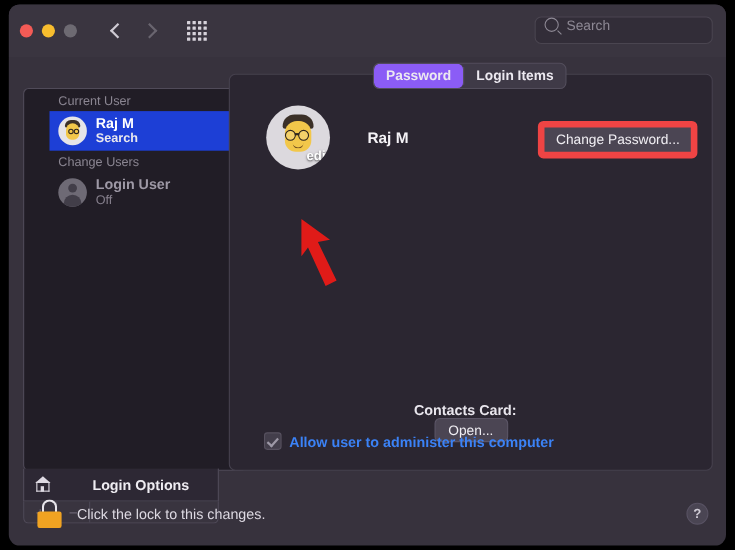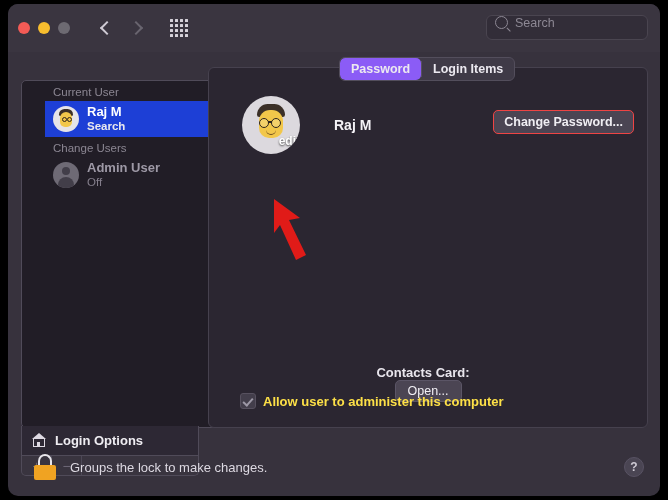--- a/index.html
+++ b/index.html
@@ -216,20 +216,21 @@
     top: 374px;
     width: 178px;
     height: 30px;
     background: #2d2834;
     border: 1px solid #504b59;
     border-top: none;
     box-sizing: border-box;
     display: flex;
     align-items: center;
     padding-left: 9px;
+    gap: 29px;
   }
   .homeicon {
     width: 16px; height: 15px;
     position: relative;
     flex: none;
     margin-right: 8px;
   }
   .homeicon .roof {
     position: absolute;
     left: 1px; top: 0;
@@ -395,25 +396,25 @@
     color: #f4f2f6;
     font-size: 14px;
     font-weight: bold;
   }
 
   .changepw {
     position: absolute;
     right: 13px;
     top: 42px;
     background: #4b4553;
-    border: 1px solid #ef4444;
+    border: 6px solid #ef4444;
     border-radius: 5px;
     color: #f0eef3;
     font-size: 12.5px;
-    font-weight: bold;
+    font-weight: normal;
     padding: 4px 10px;
   }
 
   .contacts-row {
     position: absolute;
     left: 0; right: 0;
     top: 297px;
     display: flex;
     align-items: center;
     justify-content: center;
@@ -454,21 +455,21 @@
   .cbox::after {
     content: "";
     position: absolute;
     left: 3.5px; top: 1.5px;
     width: 4px; height: 8px;
     border-right: 2px solid #9d98a6;
     border-bottom: 2px solid #9d98a6;
     transform: rotate(42deg);
   }
   .admin-label {
-    color: #fde047;
+    color: #3b82f6;
     font-size: 13px;
     font-weight: bold;
   }
 
   
   .redarrow {
     position: absolute;
     left: 262px;
     top: 143px;
     width: 60px;
@@ -589,21 +590,21 @@
       </div>
 
       <div class="grouphdr">Change Users</div>
 
       <div class="userrow dim">
         <span class="uavatar guest">
           <span class="guest-head"></span>
           <span class="guest-body"></span>
         </span>
         <span class="utext">
-          <span class="uname" style="display:block">Admin User</span>
+          <span class="uname" style="display:block">Login User</span>
           <span class="urole" style="display:block">Off</span>
         </span>
       </div>
     </div>
 
     <div class="loginopt">
       <span class="homeicon">
         <span class="roof"></span>
           <span class="walls"></span>
           <span class="door"></span>
@@ -654,18 +655,18 @@
 
     <svg class="redarrow" viewBox="0 0 60 68">
       <path d="M4 4 L30 23 L19 25 L36 60 L26 65 L10 30 L4 38 Z" fill="#e01b18"></path>
     </svg>
 
     <div class="bottombar">
       <span class="lock">
         <span class="shackle"></span>
         <span class="body"></span>
       </span>
-      <span class="lock-text">Groups the lock to make changes.</span>
+      <span class="lock-text">Click the lock to this changes.</span>
       <span class="helpbtn">?</span>
     </div>
 
   </div>
 </div>
 
 </body></html>

